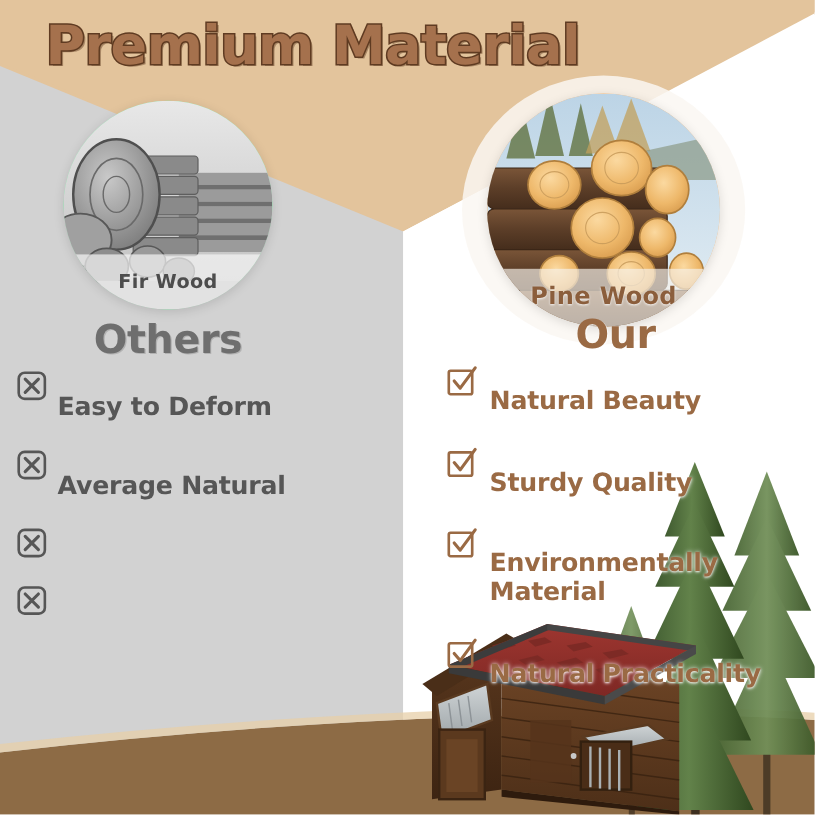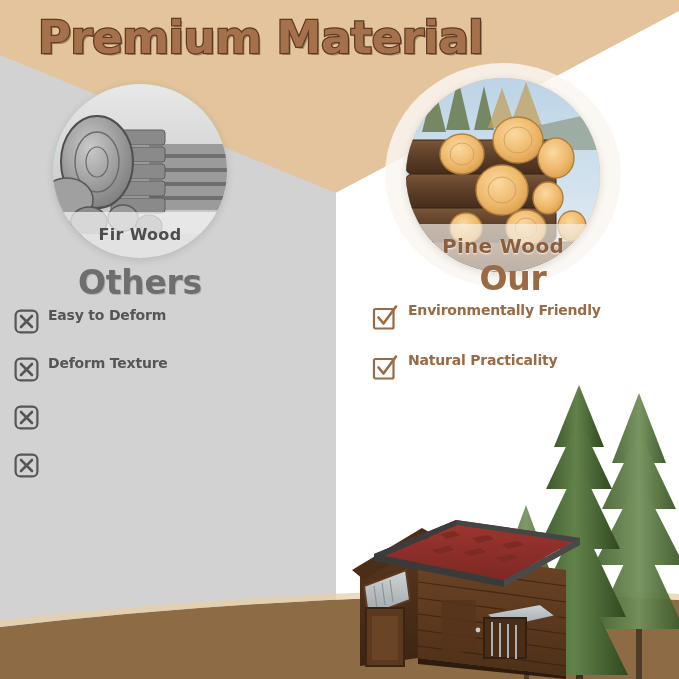--- a/index.html
+++ b/index.html
@@ -133,24 +133,25 @@
     flex: 0 0 auto;
     width: 25px;
     height: 25px;
     margin-top: 1px;
     margin-right: 9px;
     position: relative;
   }
   .list-right .box-icon { margin-right: 11px; }
 
   .item-label {
-    font-size: 14px;
+    font-size: 21px;
     font-weight: 700;
     line-height: 1.13;
     letter-spacing: -0.2px;
+    margin-top: 20px;
   }
   .list-left .item-label  { color: #565656; }
   .list-right .item-label {
     color: #9a6a44;
     text-shadow: 0 1px 2px rgba(255,255,255,0.9),
                  0 0 4px rgba(255,255,255,0.8);
   }
 
   
   .trees {
@@ -447,21 +448,21 @@
     </div>
 
     <div class="list-item">
       <span class="box-icon">
         <svg viewBox="0 0 25 25" width="25" height="25" xmlns="http://www.w3.org/2000/svg">
           <rect x="1.6" y="1.6" width="21.8" height="21.8" rx="5" ry="5" fill="none" stroke="#565656" stroke-width="2.2"></rect>
           <line x1="7" y1="7" x2="18" y2="18" stroke="#565656" stroke-width="2.6" stroke-linecap="round"></line>
           <line x1="18" y1="7" x2="7" y2="18" stroke="#565656" stroke-width="2.6" stroke-linecap="round"></line>
         </svg>
       </span>
-      <span class="item-label">Deform Texture</span>
+      <span class="item-label">Average Natural</span>
     </div>
 
     <div class="list-item">
       <span class="box-icon">
         <svg viewBox="0 0 25 25" width="25" height="25" xmlns="http://www.w3.org/2000/svg">
           <rect x="1.6" y="1.6" width="21.8" height="21.8" rx="5" ry="5" fill="none" stroke="#565656" stroke-width="2.2"></rect>
           <line x1="7" y1="7" x2="18" y2="18" stroke="#565656" stroke-width="2.6" stroke-linecap="round"></line>
           <line x1="18" y1="7" x2="7" y2="18" stroke="#565656" stroke-width="2.6" stroke-linecap="round"></line>
         </svg>
       </span>
@@ -474,37 +475,55 @@
           <line x1="7" y1="7" x2="18" y2="18" stroke="#565656" stroke-width="2.6" stroke-linecap="round"></line>
           <line x1="18" y1="7" x2="7" y2="18" stroke="#565656" stroke-width="2.6" stroke-linecap="round"></line>
         </svg>
       </span>
     </div>
 
   </div>
 
   <div class="list list-right">
 
-
-
     <div class="list-item">
       <span class="box-icon">
         <svg viewBox="0 0 27 27" width="27" height="27" xmlns="http://www.w3.org/2000/svg">
           <rect x="2" y="5" width="19.5" height="19.5" rx="1.5" ry="1.5" fill="none" stroke="#9a6a44" stroke-width="2.2"></rect>
           <polyline points="6.5,13.5 11.5,19.5 24,2.5" fill="none" stroke="#9a6a44" stroke-width="2.6" stroke-linecap="round" stroke-linejoin="round"></polyline>
         </svg>
       </span>
-      <span class="item-label">Environmentally Friendly</span>
+      <span class="item-label">Natural Beauty</span>
     </div>
 
     <div class="list-item">
       <span class="box-icon">
         <svg viewBox="0 0 27 27" width="27" height="27" xmlns="http://www.w3.org/2000/svg">
           <rect x="2" y="5" width="19.5" height="19.5" rx="1.5" ry="1.5" fill="none" stroke="#9a6a44" stroke-width="2.2"></rect>
           <polyline points="6.5,13.5 11.5,19.5 24,2.5" fill="none" stroke="#9a6a44" stroke-width="2.6" stroke-linecap="round" stroke-linejoin="round"></polyline>
         </svg>
       </span>
+      <span class="item-label">Sturdy Quality</span>
+    </div>
+
+    <div class="list-item">
+      <span class="box-icon">
+        <svg viewBox="0 0 27 27" width="27" height="27" xmlns="http://www.w3.org/2000/svg">
+          <rect x="2" y="5" width="19.5" height="19.5" rx="1.5" ry="1.5" fill="none" stroke="#9a6a44" stroke-width="2.2"></rect>
+          <polyline points="6.5,13.5 11.5,19.5 24,2.5" fill="none" stroke="#9a6a44" stroke-width="2.6" stroke-linecap="round" stroke-linejoin="round"></polyline>
+        </svg>
+      </span>
+      <span class="item-label">Environmentally Material</span>
+    </div>
+
+    <div class="list-item">
+      <span class="box-icon">
+        <svg viewBox="0 0 27 27" width="27" height="27" xmlns="http://www.w3.org/2000/svg">
+          <rect x="2" y="5" width="19.5" height="19.5" rx="1.5" ry="1.5" fill="none" stroke="#9a6a44" stroke-width="2.2"></rect>
+          <polyline points="6.5,13.5 11.5,19.5 24,2.5" fill="none" stroke="#9a6a44" stroke-width="2.6" stroke-linecap="round" stroke-linejoin="round"></polyline>
+        </svg>
+      </span>
       <span class="item-label">Natural Practicality</span>
     </div>
 
   </div>
 
 </div>
 
 </body></html>

